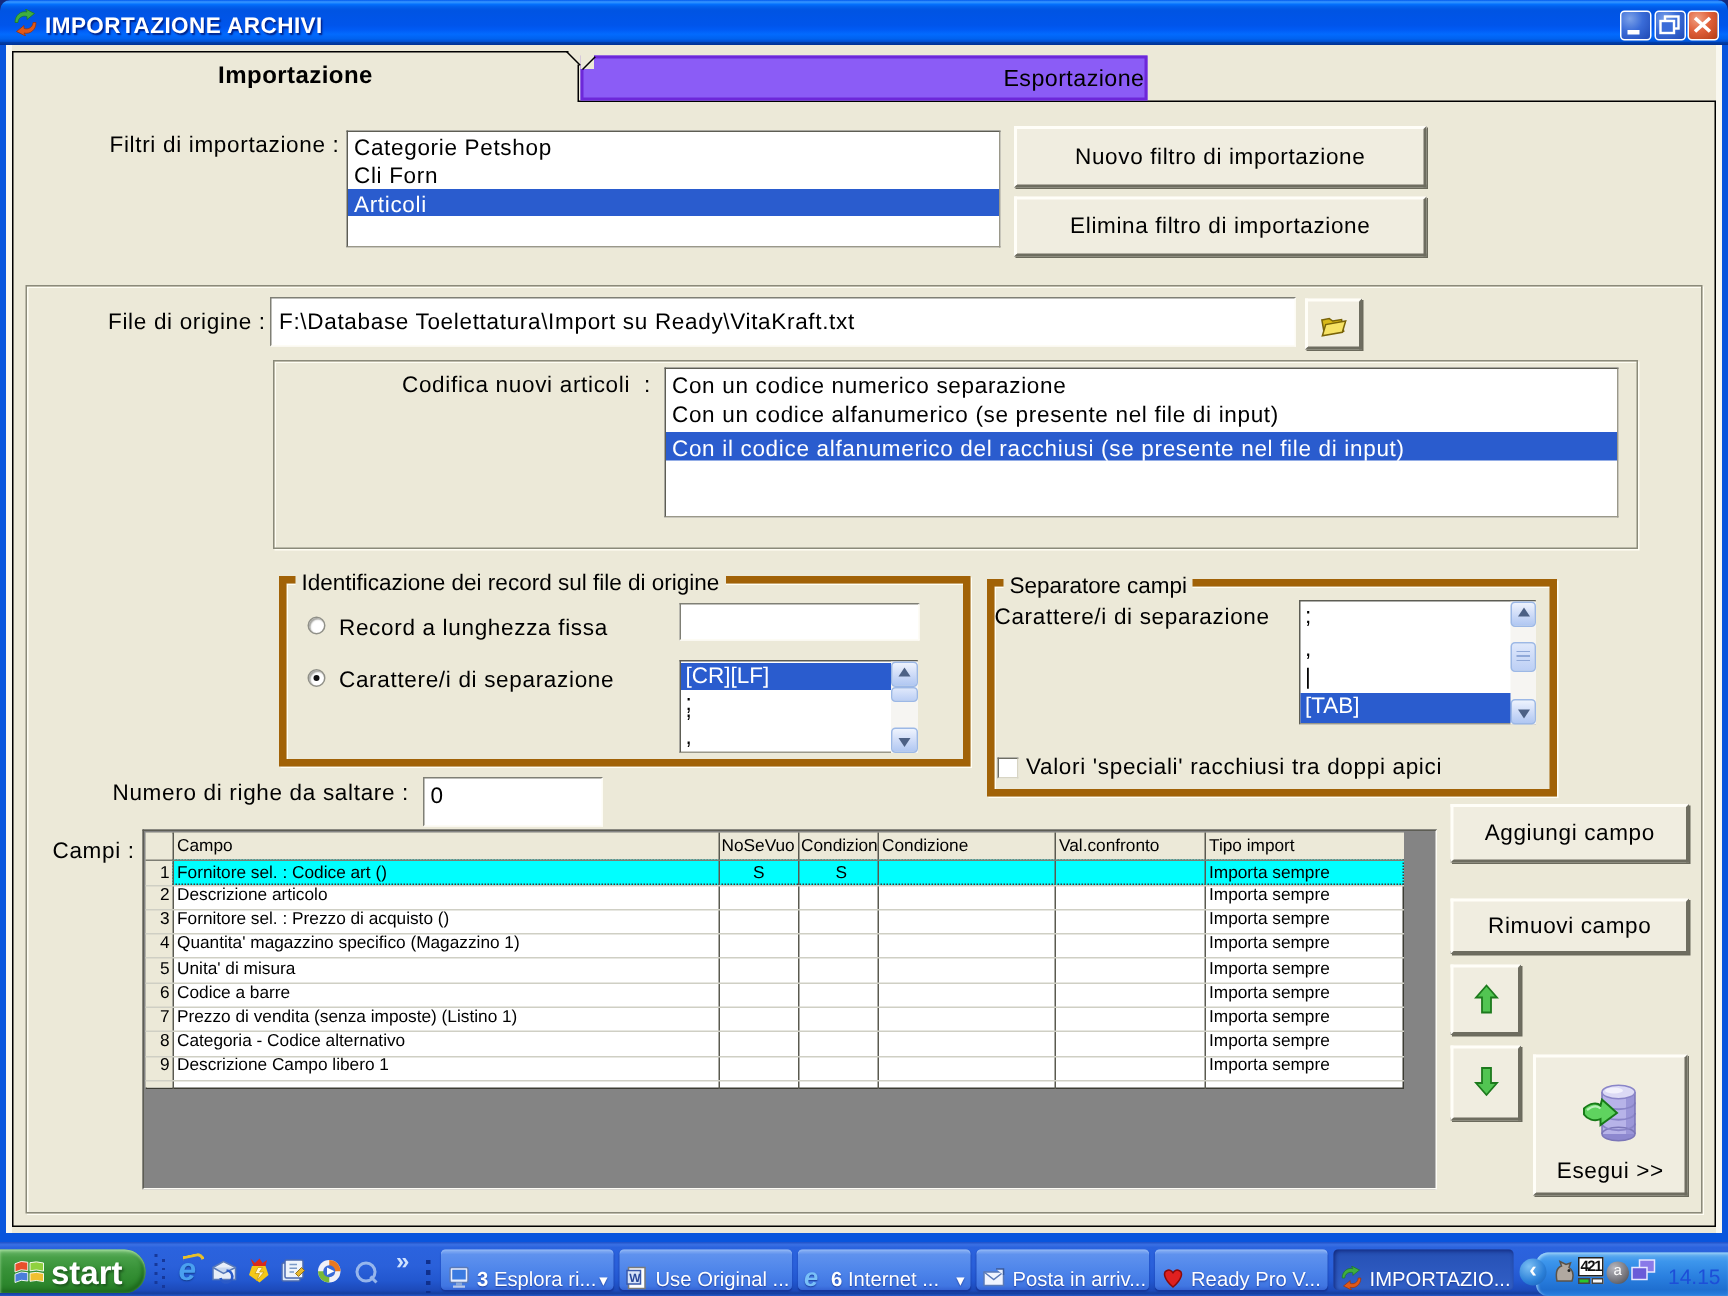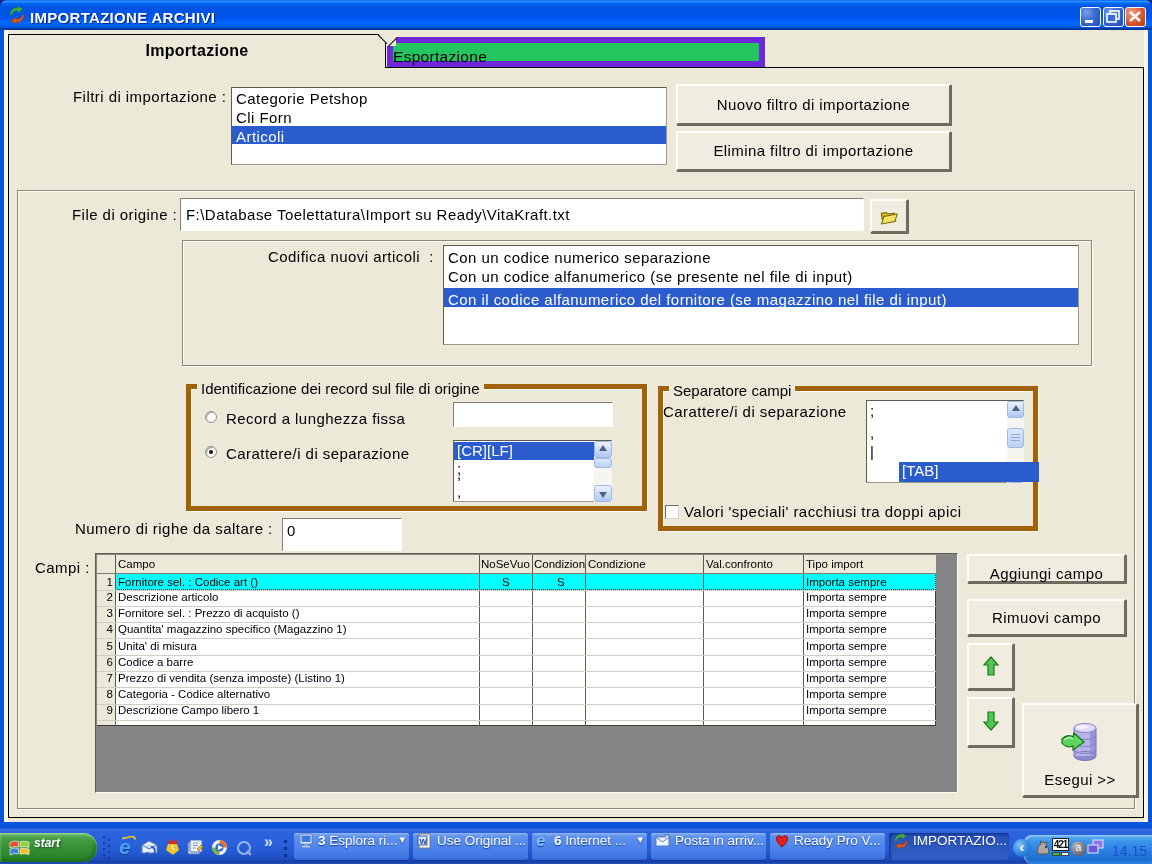--- a/index.html
+++ b/index.html
@@ -13,22 +13,22 @@
 #client{left:4px;top:30px;width:1144px;height:792px;background:#ECE9D8}
 #wtitle{left:30px;top:9px;color:#fff;font-size:15px;font-weight:bold;letter-spacing:.3px;text-shadow:1px 1px 1px #00238a}
 .capbtn{top:7px;width:21px;height:20px;border:1px solid #fff;border-radius:3px;color:#fff}
 #btnmin{left:1080px;background:radial-gradient(circle at 30% 25%,#7ba1e8 0%,#3a6cd8 45%,#1f49b5 100%)}
 #btnmax{left:1103px;background:radial-gradient(circle at 30% 25%,#7ba1e8 0%,#3a6cd8 45%,#1f49b5 100%)}
 #btnclose{left:1125px;background:radial-gradient(circle at 30% 25%,#f0a183 0%,#e0603a 45%,#b33c16 100%)}
 
 #tabpage{left:8px;top:67px;width:1136px;height:751px;border:1px solid #000;background:#ECE9D8}
 #tab1{left:8px;top:34px;width:378px;height:34px;border:1px solid #000;border-bottom:none;background:#ECE9D8;
 font-weight:bold;font-size:16px;letter-spacing:.3px;text-align:center;line-height:32px;z-index:5}
-#tab2{left:387px;top:37px;width:378px;height:30px;border:6px solid #6d28d9;background:#22c55e;
-font-size:15.5px;letter-spacing:.3px;text-align:left;line-height:28px;z-index:4}
+#tab2{left:387px;top:37px;width:378px;height:30px;border:2px solid #6d28d9;background:#8b5cf6;
+font-size:15.5px;letter-spacing:.3px;text-align:right;line-height:28px;z-index:4}
 .lbl{font-size:15px;color:#000;white-space:nowrap;letter-spacing:.45px}
 
 .field{background:#fff;border:1px solid;border-color:#7f7f75 #fdfcf5 #fdfcf5 #7f7f75}
 .listbox{background:#fff;border:1px solid;border-color:#5d5d54 #9a988a #9a988a #5d5d54}
 .sel{background:#2a5cce;color:#fff}
 
 .btn{background:#f0ede0;border:2px solid;border-color:#fffef8 #6e6d60 #6e6d60 #fffef8;box-shadow:1px 1px 0 #6b6a5c;
 font-size:15px;color:#000;text-align:center;letter-spacing:.42px}
 
 .frame{border:1px solid #8b8a7a;box-shadow:1px 1px 0 #fffef4,inset 1px 1px 0 #fffef4}
@@ -45,21 +45,21 @@
 .sbtn.dn::after{bottom:3px;border-top:6px solid #4d6185;border-bottom:none}
 .sthumb{position:absolute;left:0;width:100%;border-radius:3px;border:1px solid #9cb8e6;
 background:linear-gradient(to bottom,#dfe8fb,#bccff5)}
 .sthumb.grip::after{content:"";position:absolute;left:3px;right:3px;top:50%;margin-top:-4px;height:7px;background:repeating-linear-gradient(to bottom,#8fa8d8 0,#8fa8d8 1px,transparent 1px,transparent 3px)}
 .gridtxt{position:absolute;font-size:11.5px;white-space:nowrap}
 .vline{position:absolute;width:1px;background:#5a5a50}
 .hline{position:absolute;height:1px;background:#cfcfc4}
 
 .tkb{top:833px;height:27px;border-radius:3px;color:#fff;font-size:13.5px;
 background:linear-gradient(to bottom,#8fb4f4 0%,#5f92ee 12%,#4d84ea 55%,#4076e2 90%,#3564d4 100%);
-box-shadow:inset 0 1px 0 #8ab2f4,0 1px 1px #16379a;display:flex;align-items:flex-start;padding:0 4px;white-space:nowrap;overflow:hidden}
+box-shadow:inset 0 1px 0 #8ab2f4,0 1px 1px #16379a;display:flex;align-items:flex-end;padding:0 4px;white-space:nowrap;overflow:hidden}
 .tkb .tki{flex:0 0 auto;margin-right:4px}
 .tkb span{text-shadow:0 1px 1px #1a3a9a}
 .tkb .tkarr{margin-left:auto;font-size:11px;color:#fff}
 .tkb.active{background:linear-gradient(to bottom,#2550b4 0%,#2c58be 50%,#3260c6 100%);box-shadow:inset 1px 1px 3px #12287c}
 </style></head>
 <body>
 <div class="abs" style="left:0;top:0;width:1152px;height:12px;background:#122a80"></div>
 <div class="abs" id="titlebar">
  <svg class="abs" style="left:8px;top:6px" width="18" height="18" viewBox="0 0 18 18">
   <path d="M2 9 C2 4 6 1 10 2 L9 0 L15 3 L10 7 L10 5 C7 4 4 6 4 9 Z" fill="#3fae3f" stroke="#1d7a1d" stroke-width=".5"></path>
@@ -111,21 +111,21 @@
   </g>
  </svg>
 </div>
 
 <div class="abs frame" style="left:182px;top:240px;width:910px;height:126px"></div>
 <div class="abs lbl" style="left:268px;top:248px">Codifica nuovi articoli&nbsp;&nbsp;:</div>
 <div class="abs listbox" style="left:443px;top:245px;width:636px;height:100px"></div>
 <div class="abs lbl" style="left:448px;top:249px">Con un codice numerico separazione</div>
 <div class="abs lbl" style="left:448px;top:268px">Con un codice alfanumerico (se presente nel file di input)</div>
 <div class="abs sel" style="left:444px;top:288px;width:634px;height:19px"></div>
-<div class="abs lbl" style="left:448px;top:291px;color:#fff;z-index:2">Con il codice alfanumerico del fornitore (se magazzino nel file di input)</div>
+<div class="abs lbl" style="left:448px;top:291px;color:#fff;z-index:2">Con il codice alfanumerico del racchiusi (se presente nel file di input)</div>
 
 <div class="abs gbox" style="left:186px;top:384px;width:461px;height:127px">
  <div class="gboxlbl" style="left:6px">Identificazione dei record sul file di origine</div>
 </div>
 <div class="abs radio" style="left:205px;top:411px"></div>
 <div class="abs lbl" style="left:226px;top:410px">Record a lunghezza fissa</div>
 <div class="abs field" style="left:453px;top:402px;width:160px;height:25px"></div>
 <div class="abs radio checked" style="left:205px;top:446px"></div>
 <div class="abs lbl" style="left:226px;top:445px">Carattere/i di separazione</div>
 <div class="abs listbox" style="left:453px;top:440px;width:159px;height:62px"></div>
@@ -142,21 +142,21 @@
 <div class="abs field" style="left:282px;top:518px;width:120px;height:33px;font-size:15px;padding:3px 0 0 4px">0</div>
 
 <div class="abs gbox" style="left:658px;top:386px;width:380px;height:145px">
  <div class="gboxlbl" style="left:6px">Separatore campi</div>
 </div>
 <div class="abs lbl" style="left:663px;top:403px">Carattere/i di separazione</div>
 <div class="abs listbox" style="left:866px;top:400px;width:158px;height:83px"></div>
 <div class="abs lbl" style="left:870px;top:402px">;</div>
 <div class="abs lbl" style="left:870px;top:424px">,</div>
 <div class="abs lbl" style="left:870px;top:443px">|</div>
-<div class="abs sel" style="left:899px;top:462px;width:140px;height:20px;font-size:15px;padding-left:3px;z-index:2">[TAB]</div>
+<div class="abs sel" style="left:867px;top:462px;width:140px;height:20px;font-size:15px;padding-left:3px;z-index:2">[TAB]</div>
 <div class="abs sbar" style="left:1007px;top:401px;width:17px;height:82px">
  <div class="sbtn up" style="top:0"></div>
  <div class="sthumb grip" style="top:27px;height:20px"></div>
  <div class="sbtn dn" style="bottom:0"></div>
 </div>
 <div class="abs" style="left:665px;top:505px;width:14px;height:14px;background:#fff;border:1px solid;border-color:#6e6e64 #d8d5c4 #d8d5c4 #6e6e64"></div>
 <div class="abs lbl" style="left:684px;top:503px">Valori 'speciali' racchiusi tra doppi apici</div>
 
 <div class="abs lbl" style="left:35px;top:559px">Campi&nbsp;:</div>
 <div class="abs" id="grid" style="left:95px;top:553px;width:863px;height:240px;background:#848484;border:1px solid;border-color:#5d5d54 #fdfcf5 #fdfcf5 #5d5d54"></div>
@@ -209,33 +209,33 @@
 <div class="hline" style="left:97px;top:590px;width:839px"></div>
 <div class="hline" style="left:97px;top:606px;width:839px"></div>
 <div class="hline" style="left:97px;top:622px;width:839px"></div>
 <div class="hline" style="left:97px;top:638px;width:839px"></div>
 <div class="hline" style="left:97px;top:655px;width:839px"></div>
 <div class="hline" style="left:97px;top:671px;width:839px"></div>
 <div class="hline" style="left:97px;top:687px;width:839px"></div>
 <div class="hline" style="left:97px;top:704px;width:839px"></div>
 <div class="hline" style="left:97px;top:720px;width:839px"></div>
 
-<div class="abs btn" style="left:967px;top:554px;width:159px;height:29px;line-height:35px">Aggiungi campo</div>
+<div class="abs btn" style="left:967px;top:536px;width:159px;height:39px;line-height:35px">Aggiungi campo</div>
 <div class="abs btn" style="left:967px;top:599px;width:159px;height:37px;line-height:33px">Rimuovi campo</div>
 <div class="abs btn" style="left:967px;top:643px;width:47px;height:47px">
  <svg width="18" height="22" viewBox="0 0 18 22" style="margin-top:11px">
       <path d="M9 1 L16 9 L12 9 L12 19 L6 19 L6 9 L2 9 Z" fill="#52c552" stroke="#1d7a1d" stroke-width="1.2"></path>
     </svg>
 </div>
 <div class="abs btn" style="left:967px;top:697px;width:47px;height:50px">
  <svg width="18" height="22" viewBox="0 0 18 22" style="margin-top:10px">
       <path d="M9 21 L2 13 L6 13 L6 3 L12 3 L12 13 L16 13 Z" fill="#52c552" stroke="#1d7a1d" stroke-width="1.2"></path>
     </svg>
 </div>
-<div class="abs btn" style="left:1022px;top:703px;width:116px;height:94px">
+<div class="abs btn" style="left:1022px;top:703px;width:103px;height:94px">
  <svg width="40" height="44" viewBox="0 0 40 44" style="margin-top:15px">
   <ellipse cx="25" cy="36" rx="11" ry="4.5" fill="#8d88cf"></ellipse>
   <rect x="14" y="8" width="22" height="28" fill="#b7b3e8"></rect>
   <path d="M30 8 L36 8 L36 36 L30 36 Z" fill="#9b96d8"></path>
   <ellipse cx="25" cy="36" rx="11" ry="4.5" fill="none" stroke="#7b76b8" stroke-width="1"></ellipse>
   <path d="M14 15 A11 4.5 0 0 0 36 15" fill="none" stroke="#8a85c8" stroke-width="1.2"></path>
   <path d="M14 22 A11 4.5 0 0 0 36 22" fill="none" stroke="#8a85c8" stroke-width="1.2"></path>
   <path d="M14 29 A11 4.5 0 0 0 36 29" fill="none" stroke="#8a85c8" stroke-width="1.2"></path>
   <path d="M14 8 L14 36 M36 8 L36 36" stroke="#7b76b8" stroke-width="1"></path>
   <ellipse cx="25" cy="8" rx="11" ry="4.5" fill="#dcdaf5" stroke="#8a85c8" stroke-width="1"></ellipse>
@@ -251,21 +251,21 @@
 </div>
 <div class="abs" style="left:0;top:833px;width:97px;height:29px;border-radius:0 14px 14px 0;
 background:linear-gradient(to bottom,#6cb86c 0%,#48a048 18%,#389238 45%,#2f8a2f 70%,#267c26 100%);
 box-shadow:inset 0 1px 2px #a8e0a0,inset -2px -2px 3px #1c681c">
  <svg class="abs" style="left:9px;top:5px" width="21" height="19" viewBox="0 0 21 19">
   <path d="M1 4.5 Q5 2 9.5 3.5 L9.5 9 Q5 7.5 1 10 Z" fill="#e8512c" stroke="#fff" stroke-width=".6"></path>
   <path d="M11 3.8 Q15 2.6 20 4 L20 9.4 Q15 8 11 9.2 Z" fill="#8fd13f" stroke="#fff" stroke-width=".6"></path>
   <path d="M1 11.5 Q5 9 9.5 10.5 L9.5 16 Q5 14.5 1 17 Z" fill="#4a7edb" stroke="#fff" stroke-width=".6"></path>
   <path d="M11 10.8 Q15 9.6 20 11 L20 16.4 Q15 15 11 16.2 Z" fill="#f0c030" stroke="#fff" stroke-width=".6"></path>
  </svg>
- <div class="abs" style="left:34px;top:3px;color:#fff;font-size:12px;font-weight:bold;font-style:italic;text-shadow:1px 1px 2px #1a4f1a">start</div>
+ <div class="abs" style="left:34px;top:3px;color:#fff;font-size:22px;font-weight:bold;text-shadow:1px 1px 2px #1a4f1a">start</div>
 </div>
 <div id="ql">
  <div class="abs" style="left:103px;top:836px;width:2px;height:22px;background:repeating-linear-gradient(to bottom,#16389a 0,#16389a 2px,transparent 2px,transparent 6px)"></div>
  <div class="abs" style="left:108px;top:839px;width:2px;height:22px;background:repeating-linear-gradient(to bottom,#16389a 0,#16389a 2px,transparent 2px,transparent 6px)"></div>
  <div class="abs" style="left:119px;top:835px;color:#4aa0f0;font-size:21px;font-weight:bold;font-style:italic;text-shadow:0 1px 1px #123a8a">e<span style="position:absolute;left:3px;top:1px;width:14px;height:5px;border:2px solid #e8c02a;border-left:none;border-bottom:none;border-radius:0 8px 0 0;transform:rotate(-12deg)"></span></div>
  <div class="abs" style="left:141px;top:840px"><svg width="17" height="16" viewBox="0 0 17 16">
         <path d="M1 5 L8 1 L16 5 L16 13 L1 13 Z" fill="#e8eef8" stroke="#5a7ab8"></path>
         <path d="M1 5 L8 9 L16 5" fill="#c8d8f0" stroke="#5a7ab8"></path>
         <path d="M10 7 A4 4 0 1 1 6 12" fill="none" stroke="#2a5ac8" stroke-width="1.8"></path>
       </svg></div>

